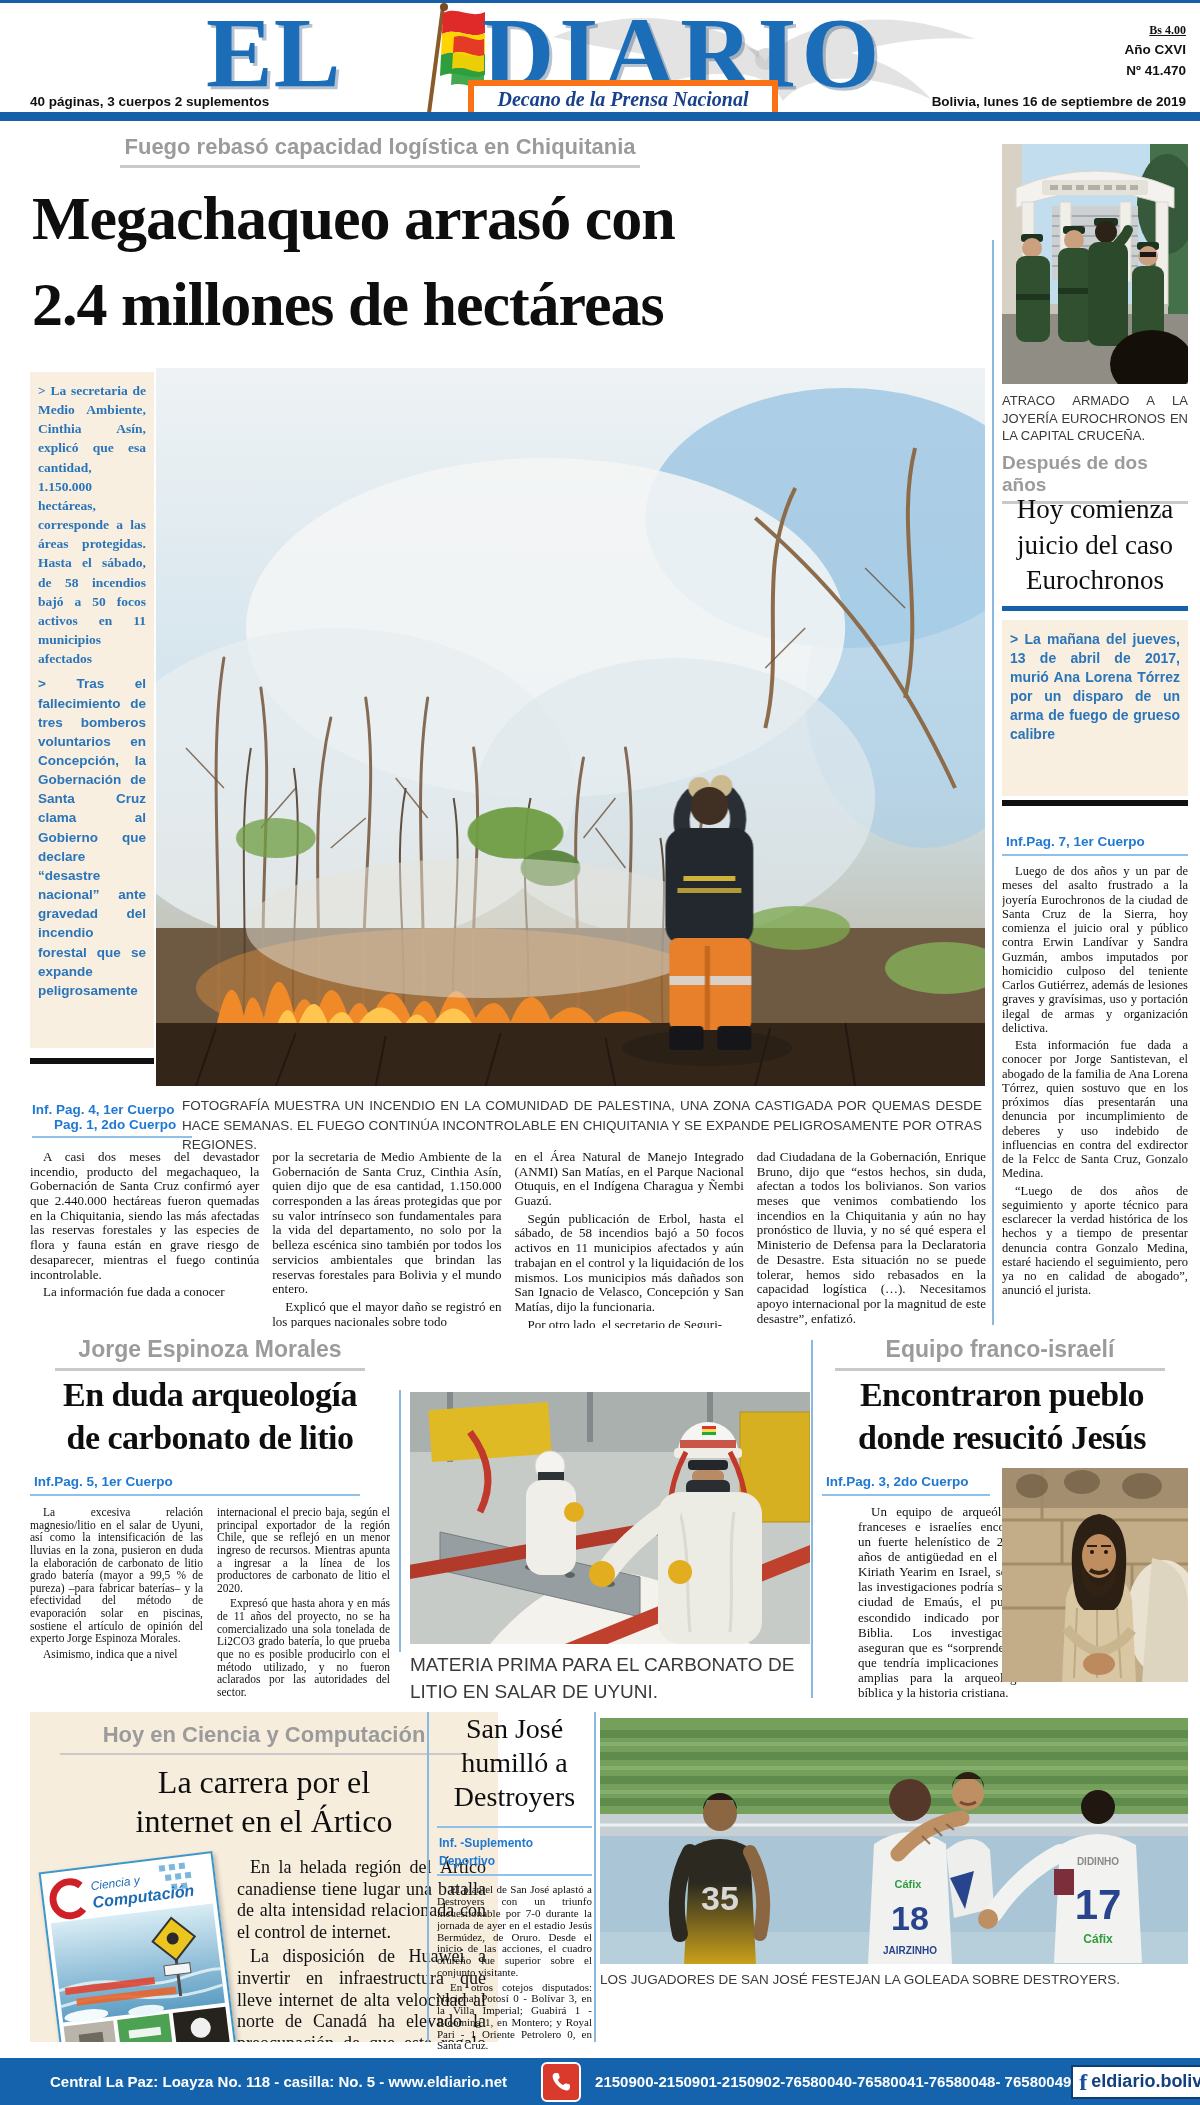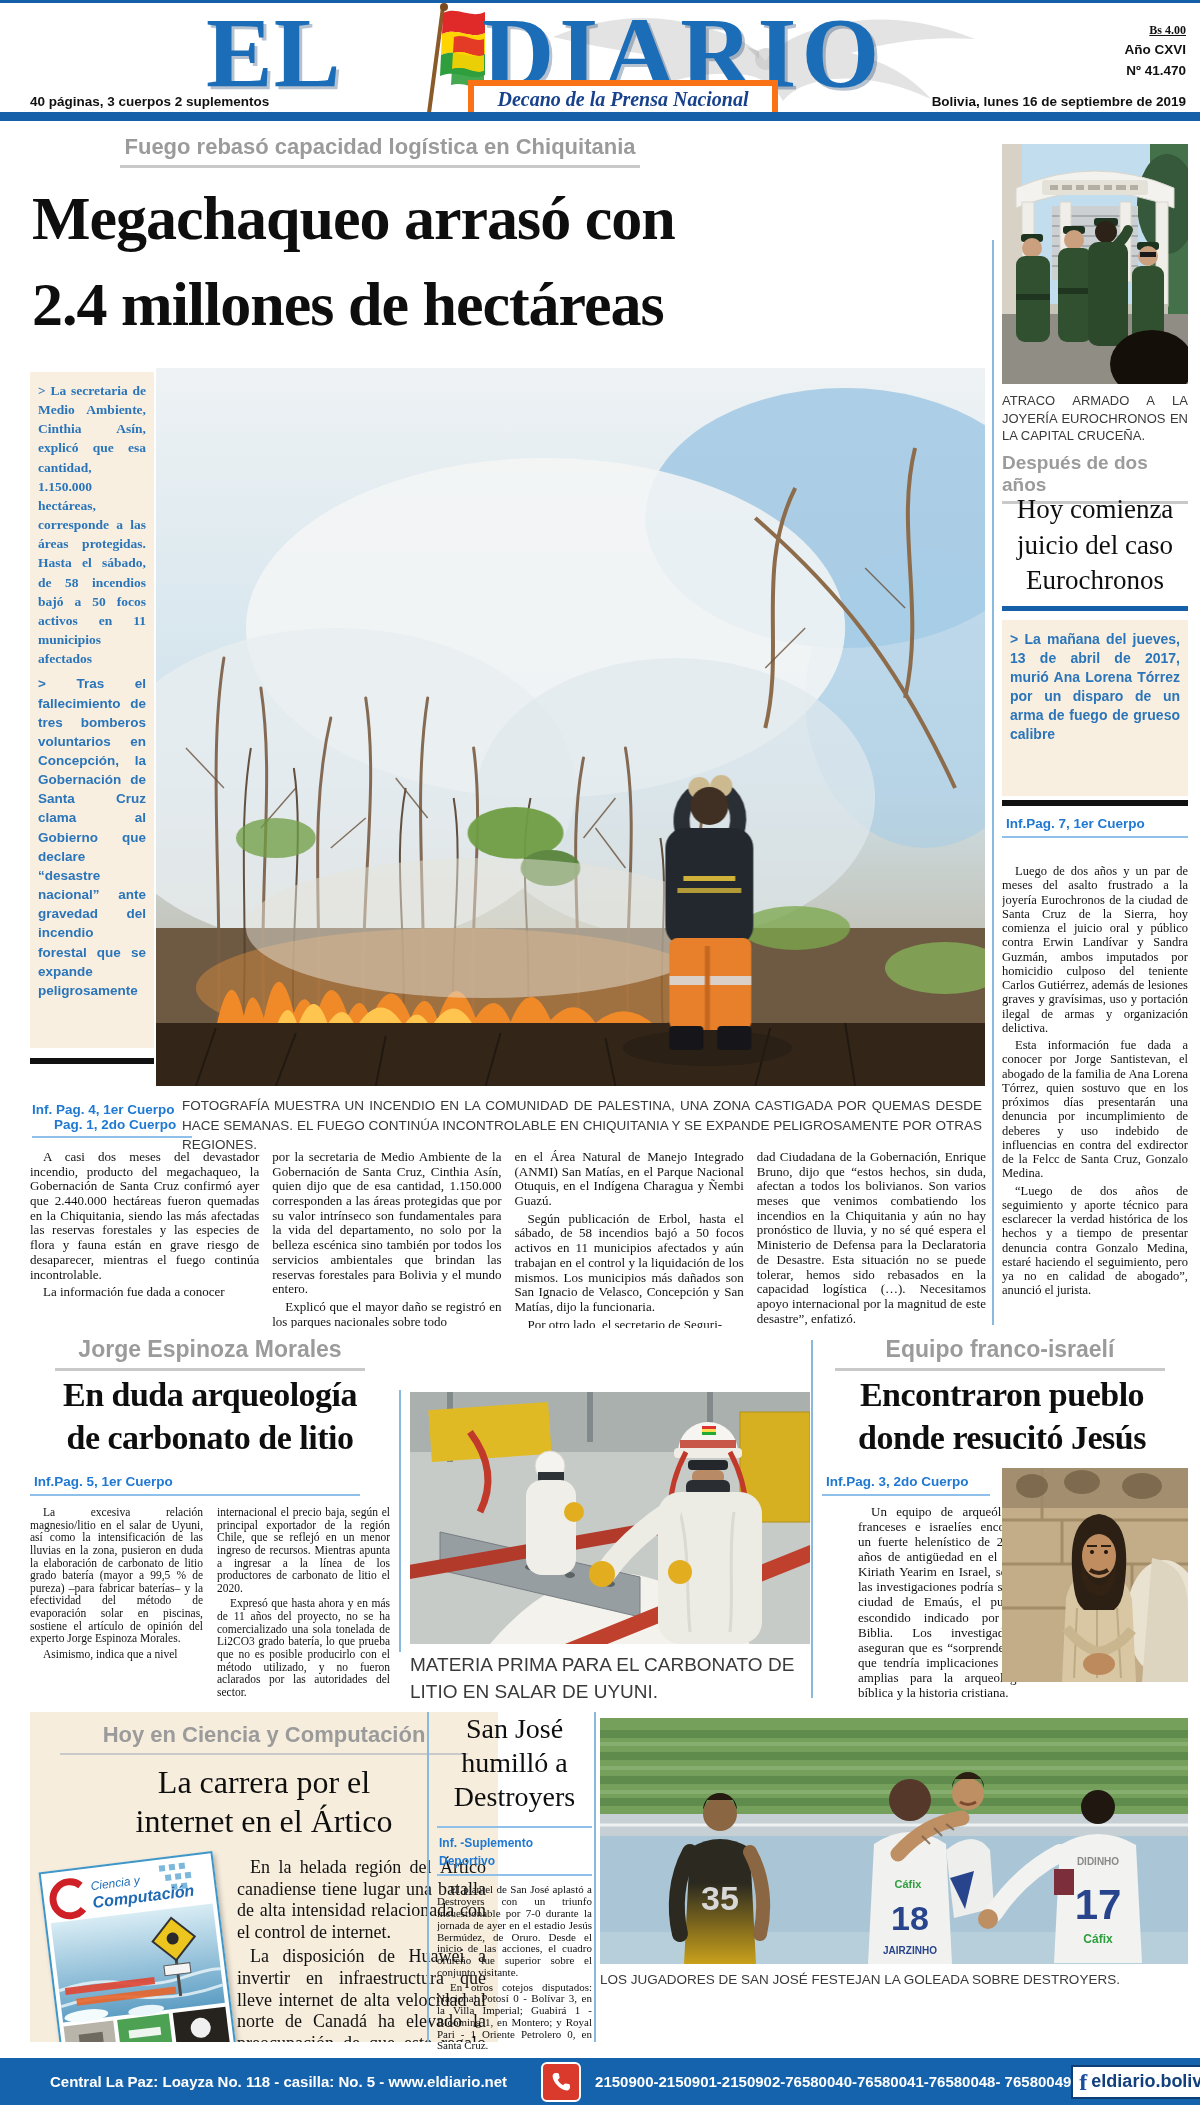--- a/index.html
+++ b/index.html
@@ -261,21 +261,21 @@
     </svg>
   </div>
   <div class="abs cap jt" style="left:1002px;top:392px;width:186px;font-size:13px;line-height:1.35;">ATRACO ARMADO A LA JOYERÍA EUROCHRONOS EN LA CAPITAL CRUCEÑA.</div>
   <div class="abs kicker" style="left:1002px;top:452px;width:186px;font-size:19px;text-align:left;">Después de dos años</div>
   <div class="abs headline" style="left:1002px;top:492px;width:186px;font-size:27px;line-height:1.32;text-align:center;">Hoy comienza juicio del caso Eurochronos</div>
   <div class="abs bluerule" style="left:1002px;top:606px;width:186px;"></div>
   <div class="abs cream jt" style="left:1002px;top:620px;width:170px;height:156px;padding:10px 8px;font-size:14px;line-height:1.36;overflow:hidden;">
     <p>&gt; La mañana del jueves, 13 de abril de 2017, murió Ana Lorena Tórrez por un disparo de un arma de fuego de grueso calibre</p>
   </div>
   <div class="abs blackrule" style="left:1002px;top:800px;width:186px;"></div>
-  <div class="abs refline" style="left:1002px;top:814px;width:186px;">
+  <div class="abs refline" style="left:1002px;top:832px;width:186px;">
     <span class="ref" style="padding-left:4px;">Inf.Pag. 7, 1er Cuerpo</span>
   </div>
   <div class="abs jt" style="left:1002px;top:864px;width:186px;height:458px;font-size:12.5px;line-height:1.14;overflow:hidden;">
     <p class="ind">Luego de dos años y un par de meses del asalto frustrado a la joyería Eurochronos de la ciudad de Santa Cruz de la Sierra, hoy comienza el juicio oral y público contra Erwin Landívar y Sandra Guzmán, ambos imputados por homicidio culposo del teniente Carlos Gutiérrez, además de lesiones graves y gravísimas, uso y portación ilegal de armas y organización delictiva.</p>
     <p class="ind">Esta información fue dada a conocer por Jorge Santistevan, el abogado de la familia de Ana Lorena Tórrez, quien sostuvo que en los próximos días presentarán una denuncia por incumplimiento de deberes y uso indebido de influencias en contra del exdirector de la Felcc de Santa Cruz, Gonzalo Medina.</p>
     <p class="ind">“Luego de dos años de seguimiento y aporte técnico para esclarecer la verdad histórica de los hechos y a tiempo de presentar denuncia contra Gonzalo Medina, estaré haciendo el seguimiento, pero ya no en calidad de abogado”, anunció el jurista.</p>
   </div>
 
   <div class="abs kicker" style="left:55px;top:1336px;width:310px;font-size:23px;">Jorge Espinoza Morales</div>
   <div class="abs headline" style="left:30px;top:1374px;width:360px;text-align:center;font-weight:bold;font-size:34px;line-height:1.25;letter-spacing:-0.5px;">

